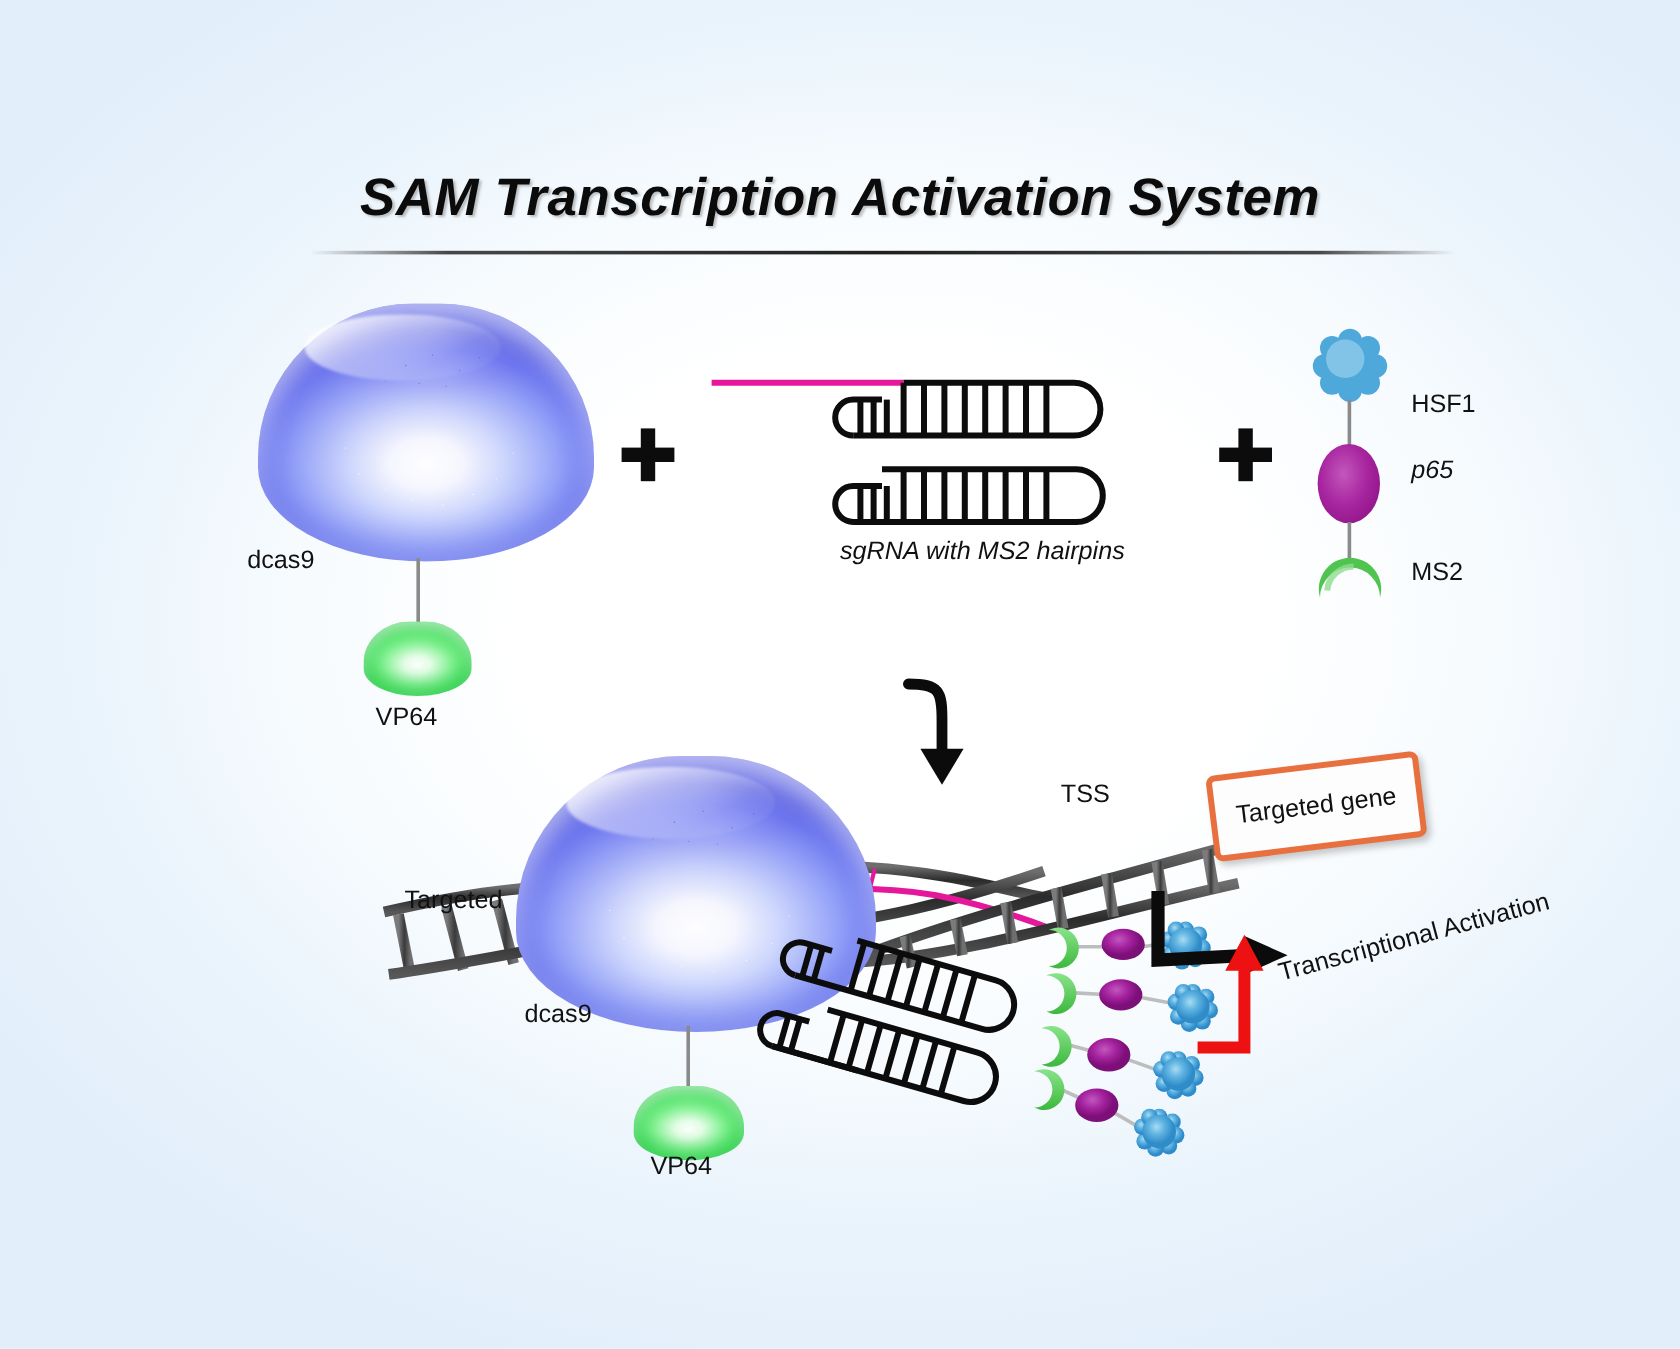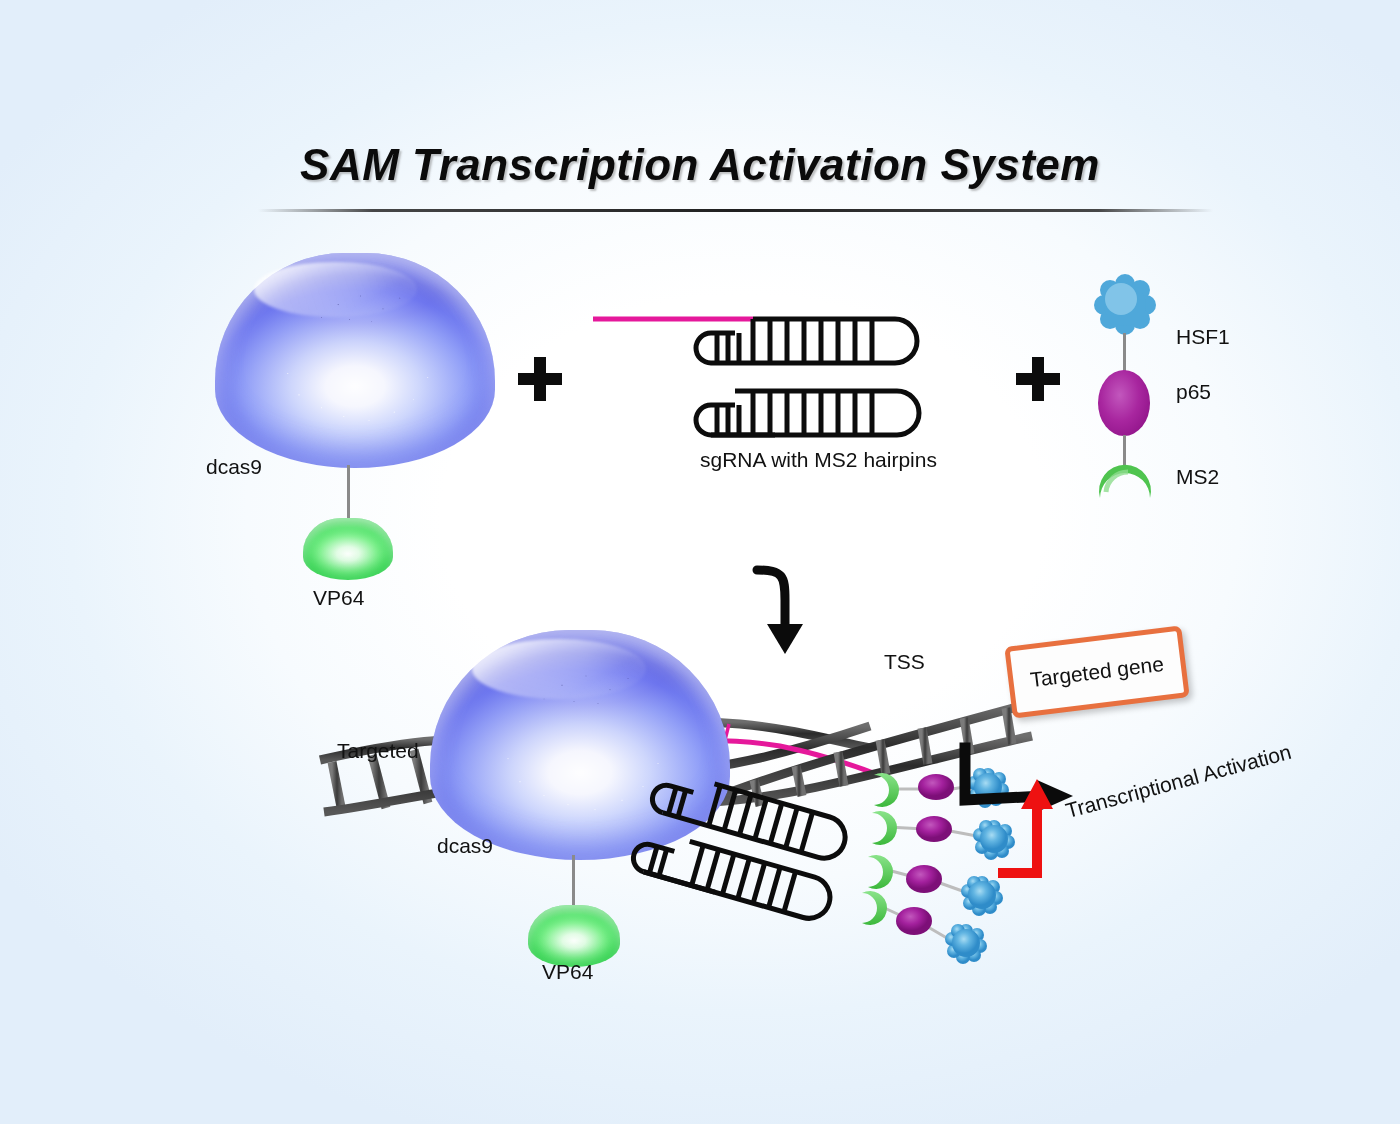--- a/index.html
+++ b/index.html
@@ -138,21 +138,21 @@
       <line x1="236" y1="91" x2="236" y2="135"></line>
       <line x1="253" y1="91" x2="253" y2="135"></line>
       <line x1="270" y1="91" x2="270" y2="135"></line>
       <line x1="287" y1="91" x2="287" y2="135"></line>
       <line x1="132" y1="105" x2="132" y2="135"></line>
       <line x1="143" y1="105" x2="143" y2="135"></line>
       <line x1="154" y1="105" x2="154" y2="135"></line>
       <line x1="126" y1="135" x2="190" y2="135"></line>
     </g>
   </svg>
-  <div class="lbl" style="left:700px;top:448px;">sgRNA with MS2 hairpins</div>
+  <div class="lbl" style="left:700px;top:448px;font-style:italic;">sgRNA with MS2 hairpins</div>
 
   <div class="plus" style="left:1016px;top:357px;"></div>
 
   <svg width="70" height="62" style="left:1095px;top:274px;">
     <g fill="#4fa8da">
       <circle cx="30" cy="10" r="10"></circle>
         <circle cx="45" cy="16" r="10"></circle>
       <circle cx="51" cy="31" r="10"></circle>
         <circle cx="45" cy="45" r="10"></circle>
       <circle cx="30" cy="51" r="10"></circle>
@@ -164,21 +164,21 @@
     <circle cx="26" cy="25" r="16" fill="#89c9ea" opacity=".85"></circle>
   </svg>
   <div class="stem" style="left:1123px;top:333px;height:40px;"></div>
   <div class="p65" style="left:1098px;top:370px;"></div>
   <div class="stem" style="left:1123px;top:435px;height:36px;"></div>
   <svg class="ms2" style="left:1096px;top:462px;" width="58" height="58">
     <path d="M4,36 A26,26 0 1,1 54,36 A18,18 0 1,0 4,36 Z" fill="#4fc44f" stroke="none"></path>
     <path d="M10,30 A22,22 0 0,1 32,10" stroke="#8ddc8d" stroke-width="5" fill="none" opacity=".8"></path>
   </svg>
   <div class="lbl" style="left:1176px;top:293px;margin-top:32px;">HSF1</div>
-  <div class="lbl" style="left:1176px;top:380px;">p65</div>
+  <div class="lbl" style="left:1176px;top:380px;font-style:italic;">p65</div>
   <div class="lbl" style="left:1176px;top:437px;margin-top:28px;">MS2</div>
 
   <svg width="120" height="110" style="left:745px;top:558px;">
     <path d="M12,12 C38,12 40,18 40,42 L40,70" stroke="#0b0b0b" stroke-width="9" fill="none" stroke-linecap="round"></path>
     <path d="M22,66 L58,66 L40,96 Z" fill="#0b0b0b"></path>
   </svg>
 
   <svg width="1060" height="260" style="left:310px;top:640px;">
     <defs>
       <linearGradient id="dnaStrand" x1="0" y1="0" x2="0" y2="1">

